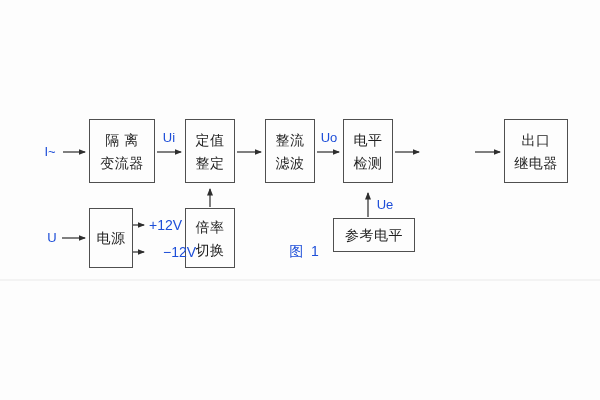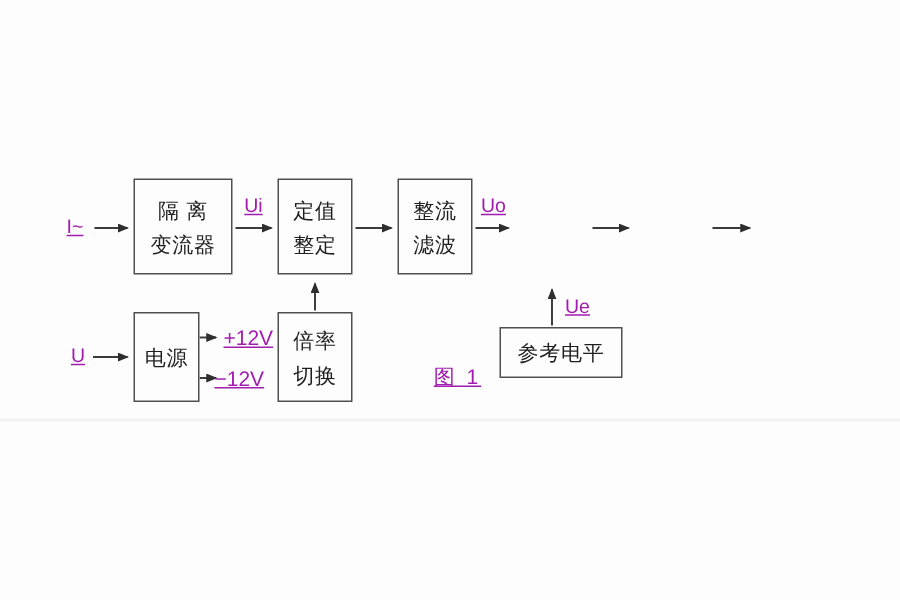--- a/index.html
+++ b/index.html
@@ -17,24 +17,23 @@
     background:#fdfdfd;
     display:flex;flex-direction:column;
     align-items:center;justify-content:center;
     gap:9px;
     font-size:14px;line-height:1;color:#1f1f1f;
     box-sizing:border-box;
     letter-spacing:.5px;
   }
   .lbl{
     position:absolute;
-    font-size:13px;color:#a21caf;line-height:1;
+    font-size:13px;color:#1d4ed8;line-height:1;
     transform:translate(-50%,-50%);
     white-space:nowrap;
-    text-decoration:underline;
   }
   .lbl.left-align{transform:translateY(-50%);}
   .rail{font-size:14px;text-align:center;}
   .caption{font-size:14px;letter-spacing:2px;}
   .fold{
     position:absolute;left:0;top:279px;width:600px;height:2px;
     background:#f3f3f3;
   }
 </style>
 </head>
@@ -71,39 +70,47 @@
   <div class="box" style="left:265px;top:119px;width:50px;height:64px">
     <span>整流</span>
     <span>滤波</span>
   </div>
 
   <div class="box" style="left:185px;top:119px;width:50px;height:64px">
     <span>定值</span>
     <span>整定</span>
   </div>
 
+  <div class="box" style="left:343px;top:119px;width:50px;height:64px">
+    <span>电平</span>
+    <span>检测</span>
+  </div>
 
 
+  <div class="box" style="left:504px;top:119px;width:64px;height:64px">
+    <span>出口</span>
+    <span>继电器</span>
+  </div>
 
   <div class="box" style="left:89px;top:208px;width:44px;height:60px">
     <span>电源</span>
   </div>
 
   <div class="box" style="left:333px;top:218px;width:82px;height:34px">
     <span>参考电平</span>
   </div>
 
   <div class="box" style="left:185px;top:208px;width:50px;height:60px">
     <span>倍率</span>
     <span>切换</span>
   </div>
 
   <span class="lbl" style="left:50px;top:151px">I~</span>
   <span class="lbl" style="left:169px;top:137px">Ui</span>
   <span class="lbl" style="left:329px;top:137px">Uo</span>
   <span class="lbl" style="left:385px;top:204px">Ue</span>
   <span class="lbl" style="left:52px;top:237px">U</span>
   <span class="lbl left-align rail" style="left:149px;top:225px">+12V</span>
-  <span class="lbl left-align rail" style="left:143px;top:252px">−12V</span>
+  <span class="lbl left-align rail" style="left:163px;top:252px">−12V</span>
   <span class="lbl caption" style="left:305px;top:251px">图 1</span>
 
   <div class="fold"></div>
 </div>
 
 </body></html>

